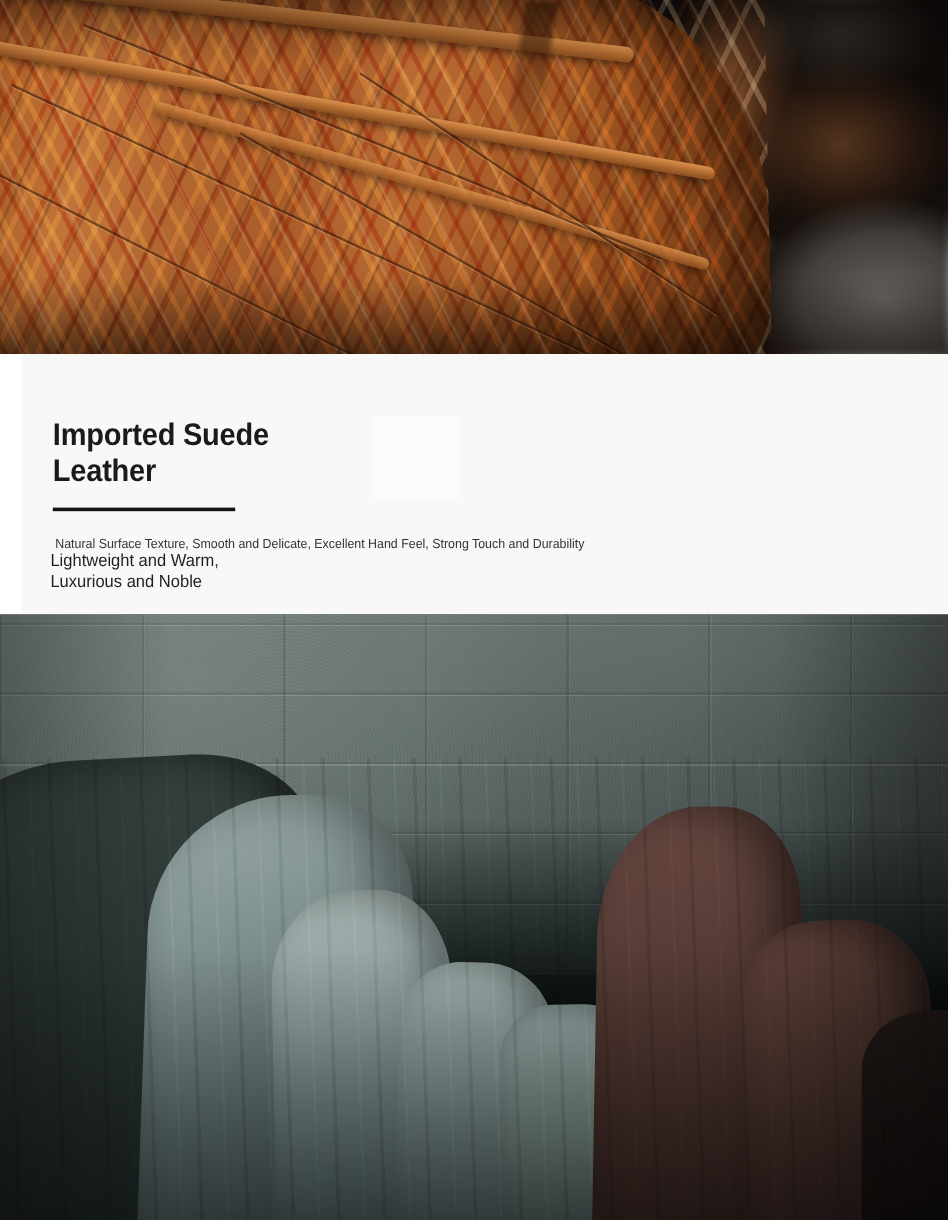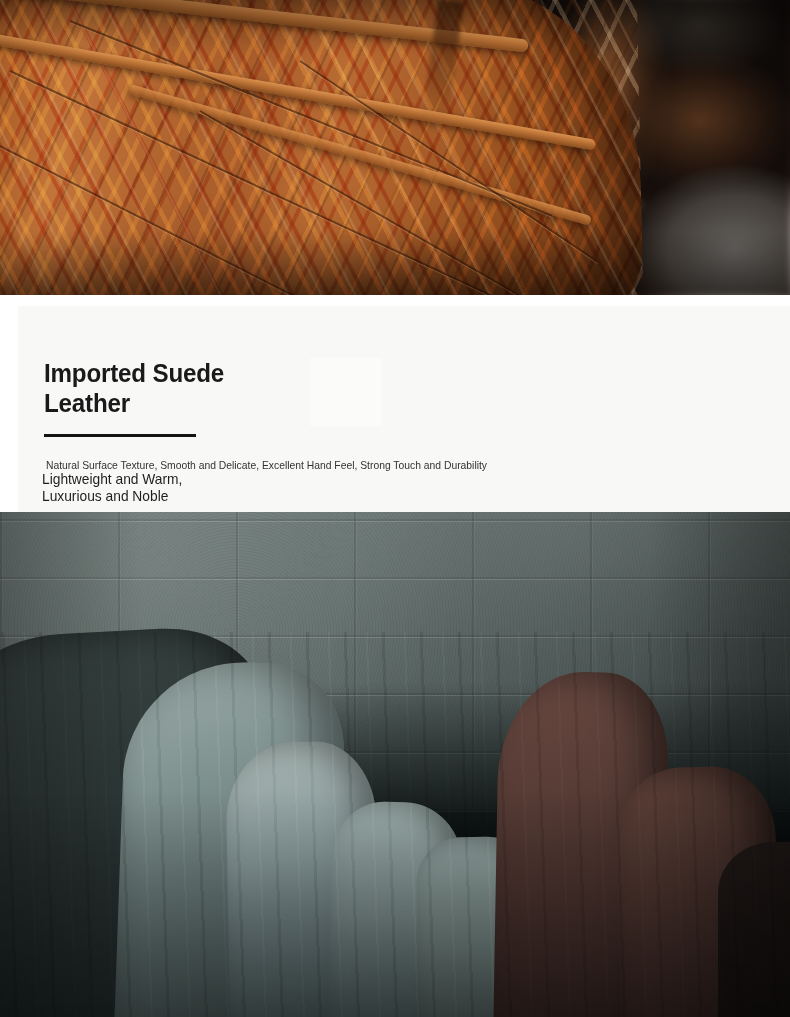--- a/index.html
+++ b/index.html
@@ -89,21 +89,21 @@
   .hero-vig{
     position:absolute; inset:0;
     background:
       linear-gradient(180deg, rgba(0,0,0,.30) 0%, rgba(0,0,0,0) 18%),
       linear-gradient(0deg, rgba(0,0,0,.35) 0%, rgba(0,0,0,0) 22%);
     pointer-events:none;
   }
 
   
   .panel {
-    position:absolute; left:0; top:306px; width:790px; height:217px;
+    position:absolute; left:0; top:295px; width:790px; height:217px;
     background:#ffffff;
   }
   .panel-inner {
     position:absolute; left:18px; top:0; right:0; bottom:0;
     background:#f8f8f7;
   }
   .ghost-box{
     position:absolute; left:292px; top:52px; width:72px; height:68px;
     background:#fbfbfa; opacity:.85;
   }

